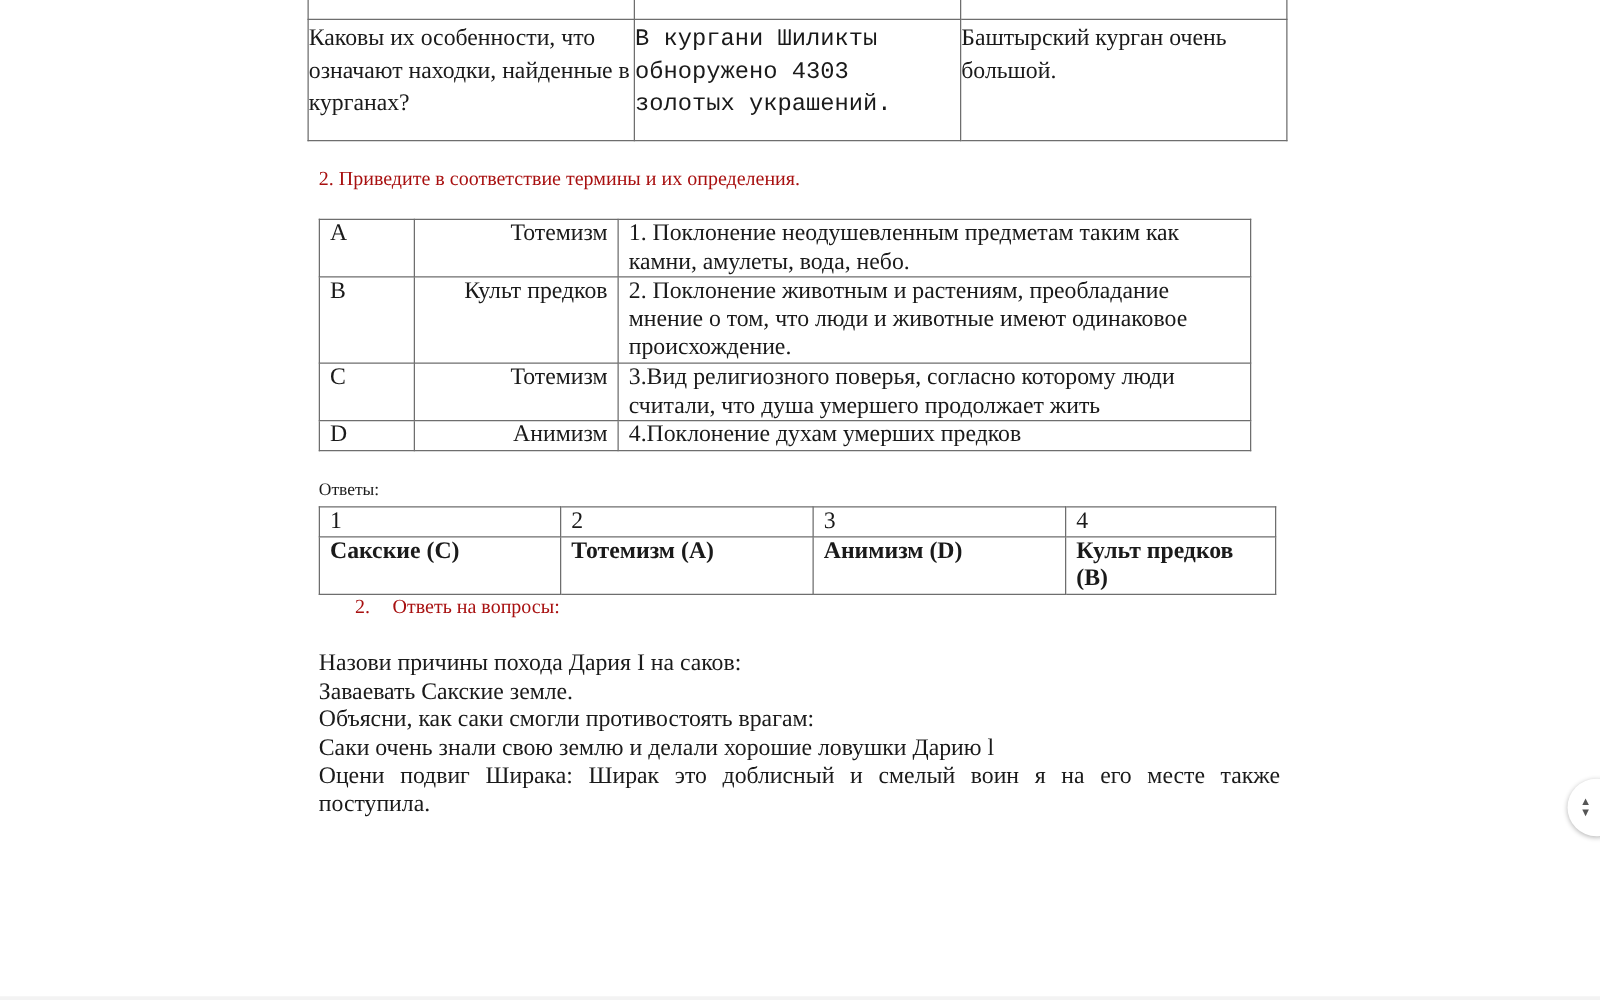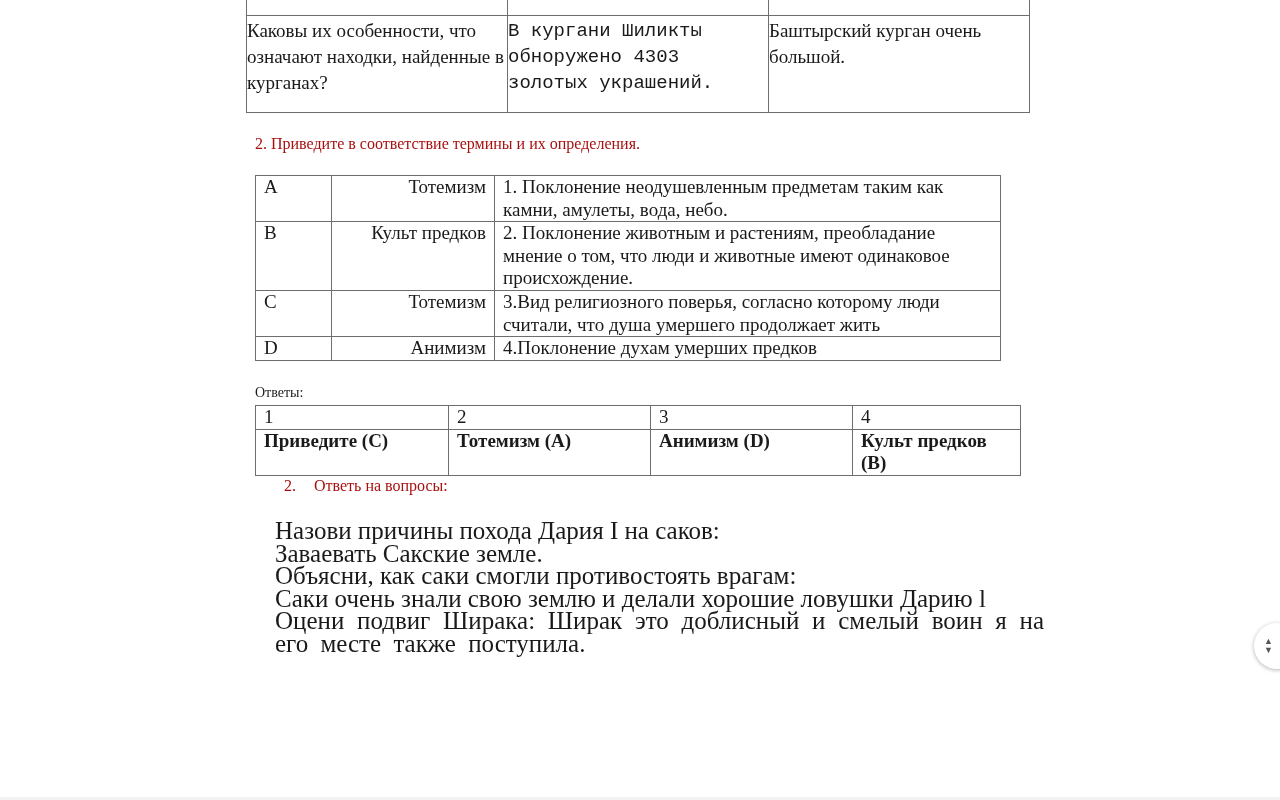--- a/index.html
+++ b/index.html
@@ -37,21 +37,21 @@
   #t2 .r2 td { height:45px; }
   #t2 .r3 td { height:22px; }
 
   #answers-label { position:absolute; left:255px; top:382px; font-size:14px; line-height:22px; }
 
   #t3 { left:255px; top:405px; width:766px; }
   #t3 td { padding:0 8px; height:22px; }
   #t3 td.a0 { width:176px; } #t3 td.a1 { width:185px; } #t3 td.a2 { width:185px; }
   #t3 .ans td { font-weight:bold; }
 
-  .qa { position:absolute; left:255px; width:769px; font-size:25px; line-height:22.6px;margin-left:20px; }
+  .qa { position:absolute; left:255px; width:769px; font-size:19px; line-height:22.6px; }
   .qa p { margin:0; }
   .qa p.justify { text-align:justify; word-spacing:6px; }
 
   .scroll-btn {
     position:absolute; left:1254px; top:623px; width:46px; height:46px; border-radius:50%;
     background:#fff; box-shadow:0 1px 4px rgba(0,0,0,0.3);
     display:flex; flex-direction:column; justify-content:center; padding-left:10px; box-sizing:border-box;
   }
   .scroll-btn .arr { font-size:9px; line-height:9px; color:#555; }
 </style>
@@ -106,21 +106,21 @@
 
   <table id="t3">
     <tbody>
         <tr>
       <td class="a0">1</td>
       <td class="a1">2</td>
       <td class="a2">3</td>
       <td class="a3">4</td>
     </tr>
     <tr class="ans">
-      <td class="a0">Приведите (C)</td>
+      <td class="a0">Сакские (C)</td>
       <td class="a1">Тотемизм (A)</td>
       <td class="a2">Анимизм (D)</td>
       <td class="a3">Культ предков (B)</td>
     </tr>
   </tbody>
     </table>
 
   <div id="h3" class="red-head">
     <span class="num">2.</span><span>Ответь на вопросы:</span>
   </div>

